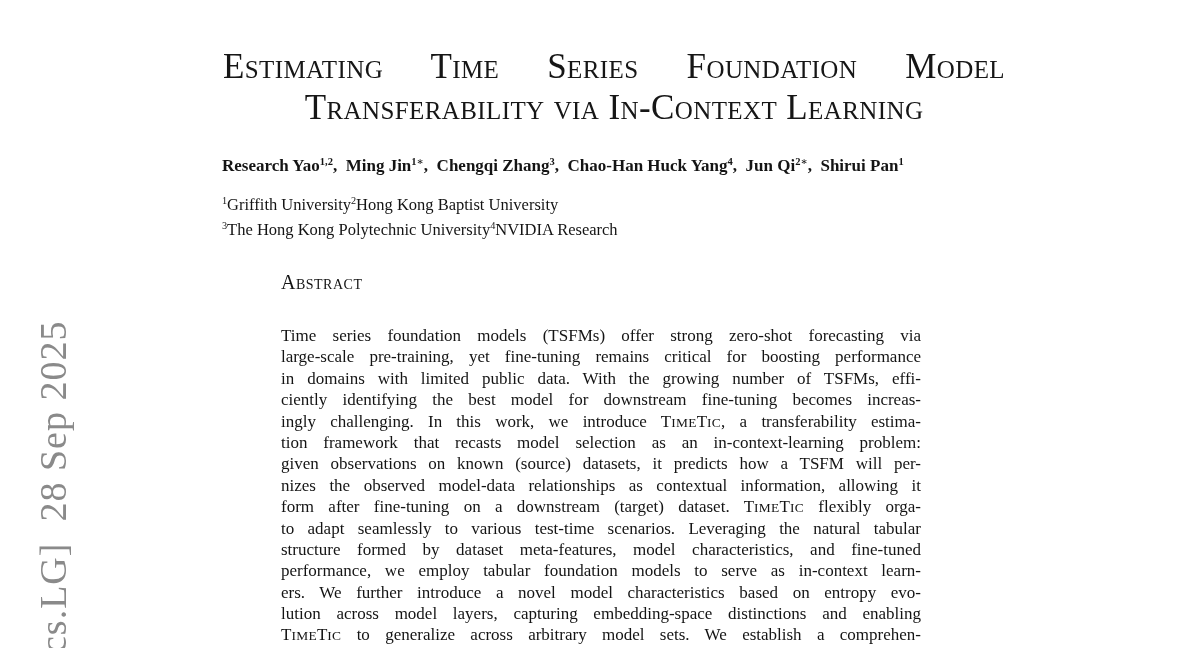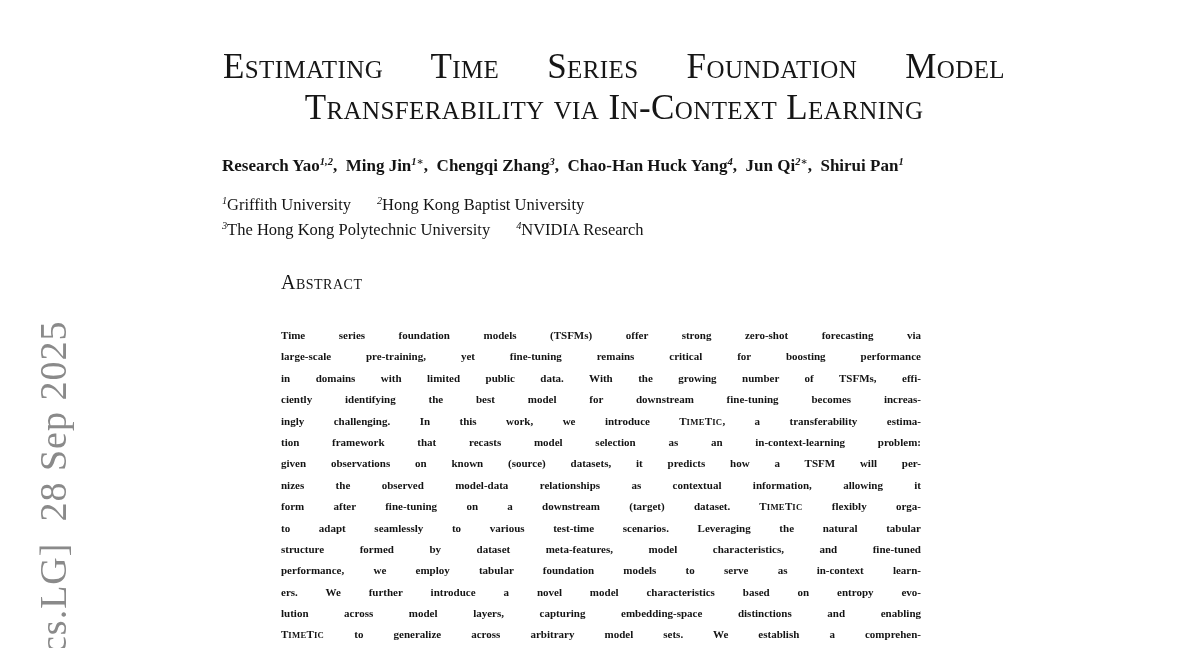--- a/index.html
+++ b/index.html
@@ -51,51 +51,49 @@
     width: 760px;
     font-size: 17px;
     font-weight: bold;
     white-space: nowrap;
   }
   .authors-line sup, .affil sup {
     font-size: 0.62em;
     position: relative;
     top: -0.55em;
     vertical-align: baseline;
-    font-style: italic;
   }
 
   
   .affil-block {
     position: absolute;
     left: 222px;
     top: 194px;
     font-size: 16.5px;
     line-height: 22.5px;
   }
-  .affil-item + .affil-item { margin-left: 26px; }
+  .affil-item + .affil-item { }
 
   
   .abstract-heading {
     position: absolute;
     left: 281px;
     top: 271px;
     width: 640px;
     text-align: left;
     font-variant: small-caps;
     font-size: 20px;
     letter-spacing: 0.5px;
   }
   .abstract-body {
     position: absolute;
     left: 281px;
     top: 325px;
     width: 640px;
-    font-size: 11px;
-    font-weight: bold;
+    font-size: 17px;
   }
   .abs-line {
     height: 21.4px;
     line-height: 21.4px;
     text-align: justify;
     text-align-last: justify;
     white-space: nowrap;
     overflow: visible;
   }
   .sc { font-size: 0.79em; letter-spacing: 0.3px; }

